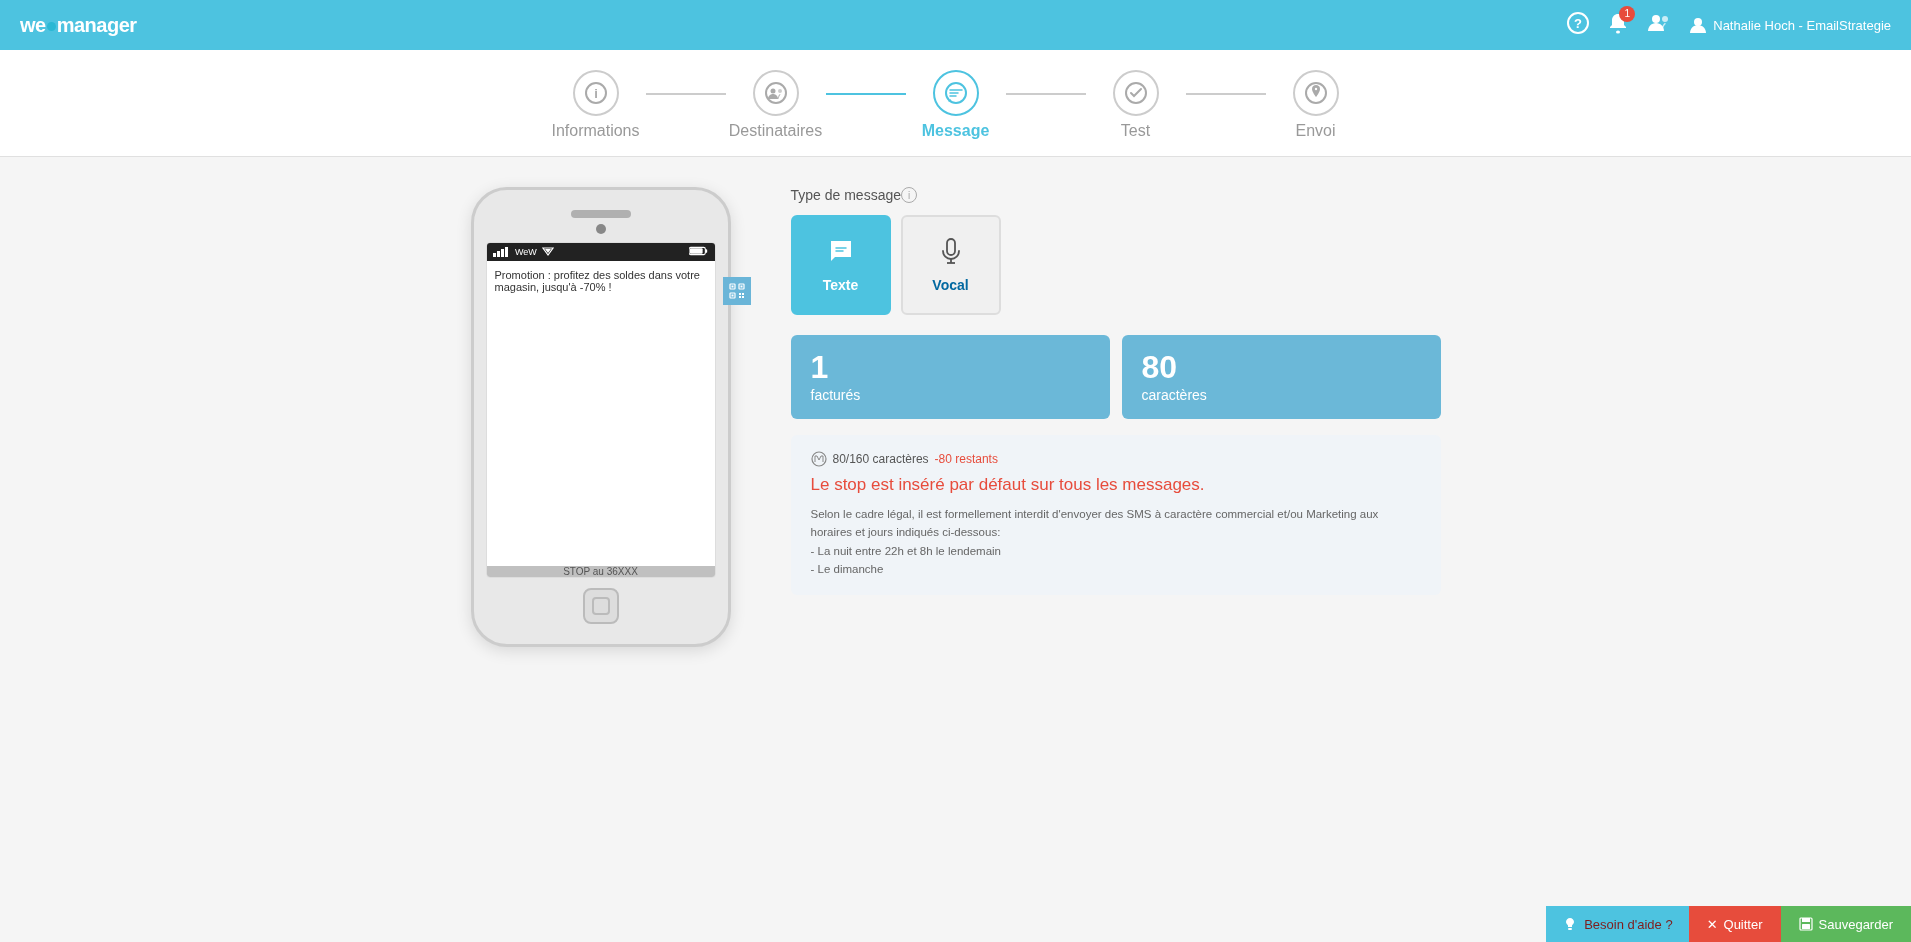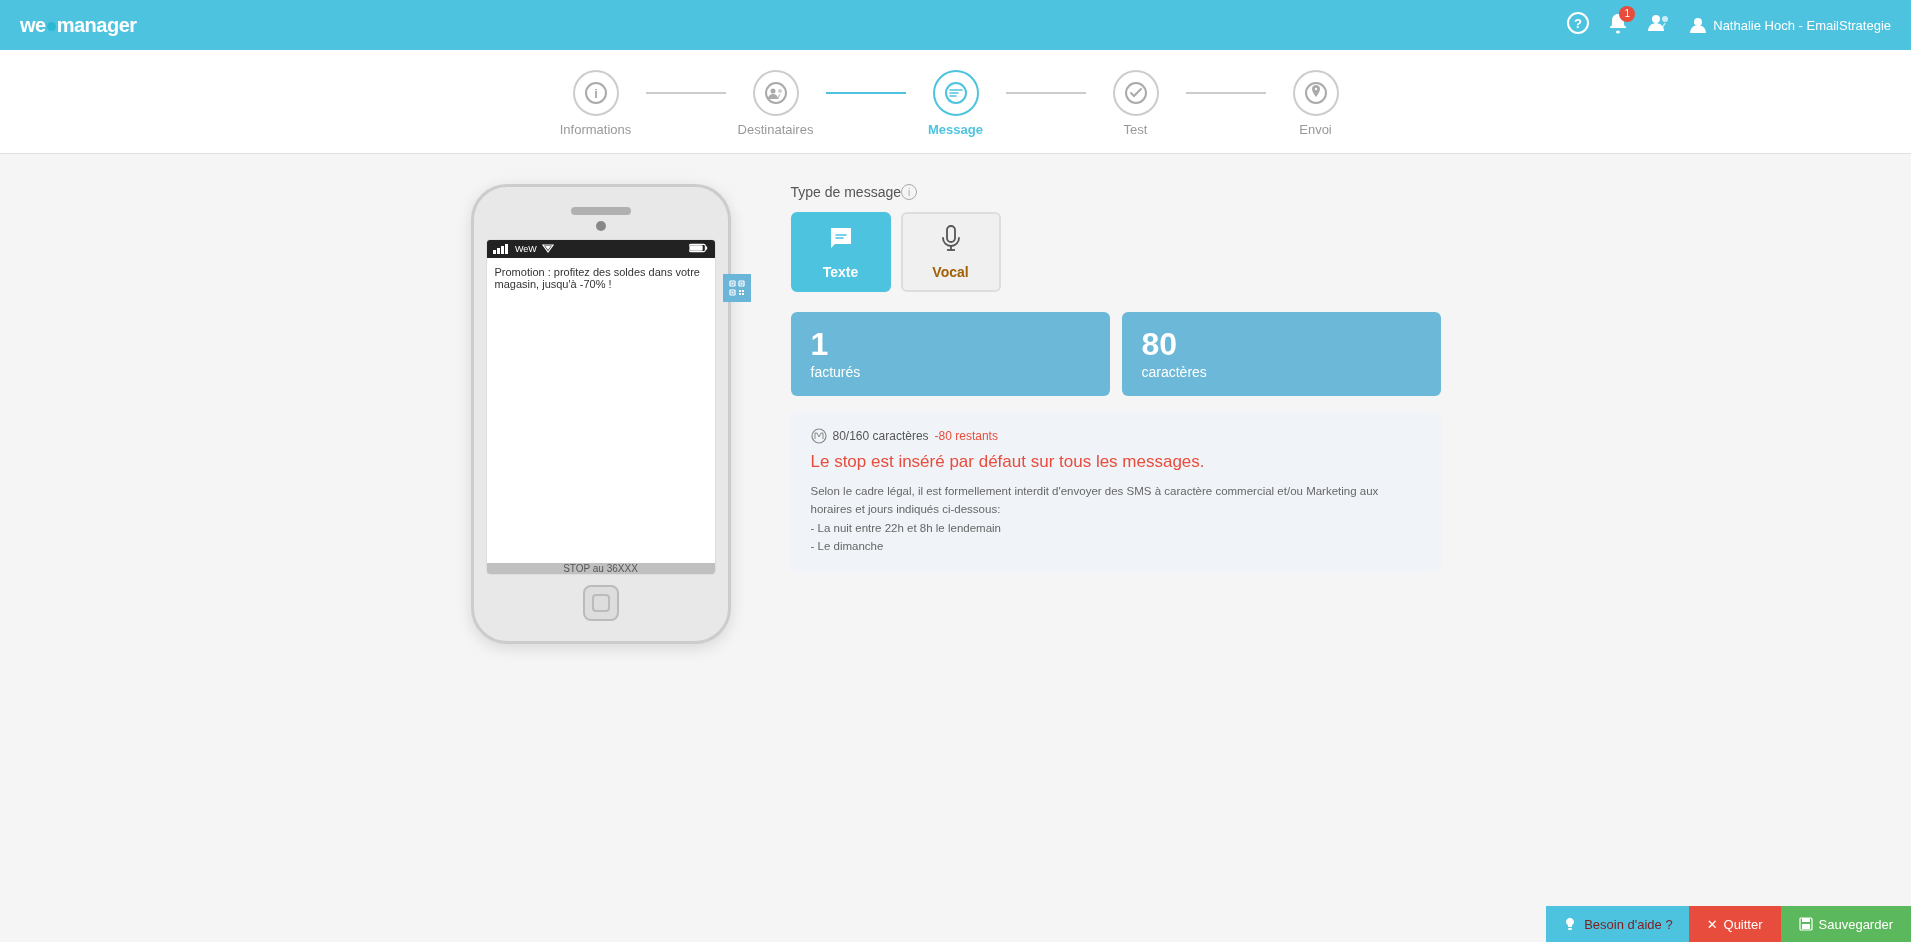--- a/index.html
+++ b/index.html
@@ -83,21 +83,21 @@
       justify-content: center;
       font-size: 18px;
       color: #999;
       background: white;
     }
     .wizard-step-circle.active {
       border-color: #4dc3e0;
       color: #4dc3e0;
     }
     .wizard-step-label {
-      font-size: 13px;
+      font-size: 16px;
       color: #999;
       text-align: center;
     }
     .wizard-step-label.active {
       color: #4dc3e0;
       font-weight: bold;
     }
     .wizard-line {
       width: 80px;
       height: 2px;
@@ -236,40 +236,40 @@
       align-items: center;
       justify-content: center;
     }
     .type-buttons {
       display: flex;
       gap: 10px;
       margin-bottom: 20px;
     }
     .type-btn {
       width: 100px;
-      height: 80px;
+      height: 100px;
       border-radius: 6px;
       border: 2px solid transparent;
       display: flex;
       flex-direction: column;
       align-items: center;
       justify-content: center;
       gap: 6px;
       cursor: pointer;
       font-size: 14px;
       font-weight: bold;
     }
     .type-btn.selected {
       background: #4dc3e0;
       color: white;
       border-color: #4dc3e0;
     }
     .type-btn.unselected {
       background: #f0f0f0;
-      color: #a16207;
+      color: #0369a1;
       border-color: #ddd;
     }
     .type-btn-icon {
       font-size: 24px;
     }
 
     
     .stats-row {
       display: flex;
       gap: 12px;

